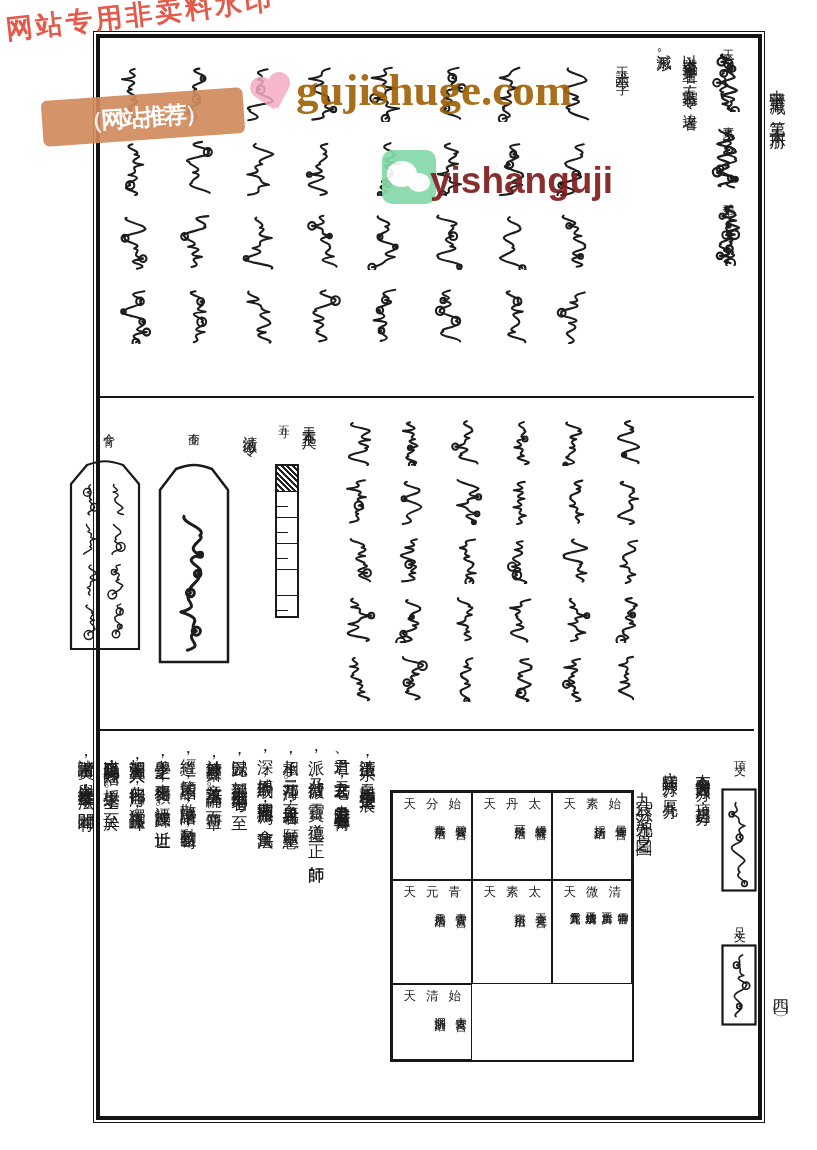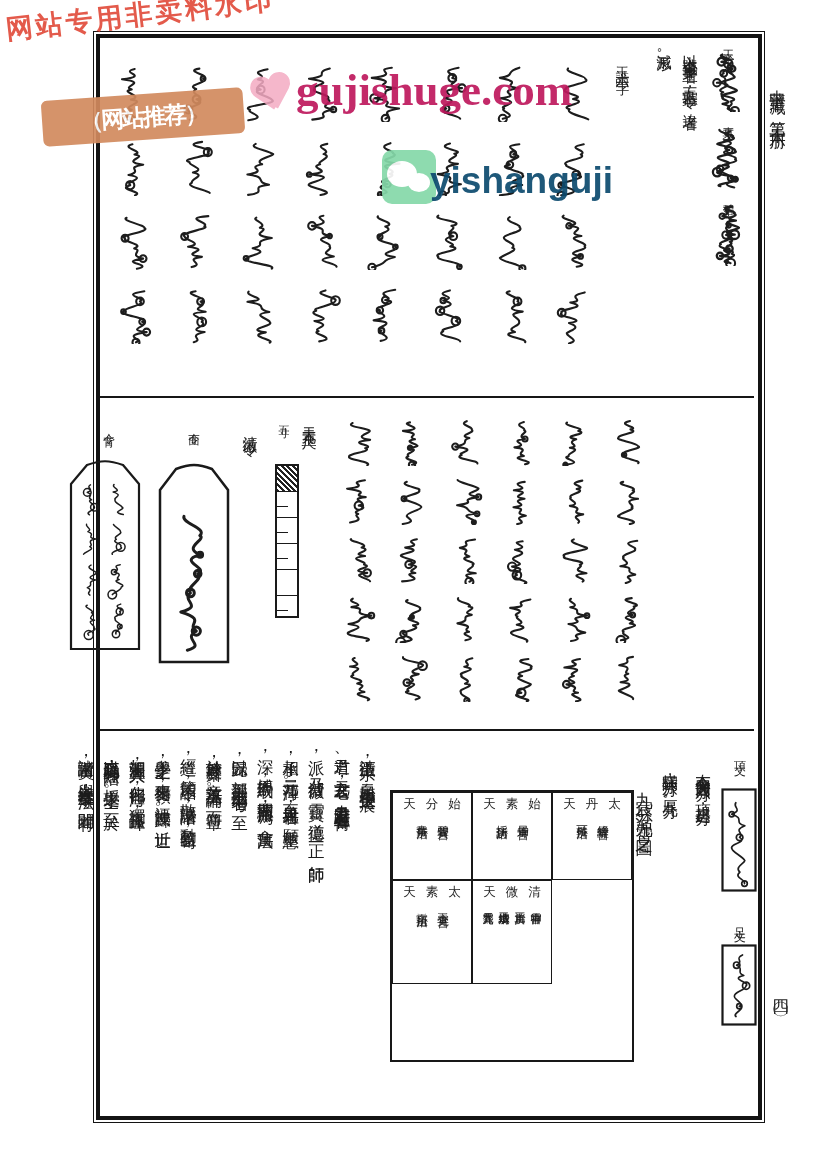--- a/index.html
+++ b/index.html
@@ -47,21 +47,21 @@
   
   .top-talis-label{position:absolute;left:731px;top:752px;font-size:12px;letter-spacing:2px;}
   .foot-talis-label{position:absolute;left:731px;top:918px;font-size:12px;letter-spacing:2px;}
   .box-top{position:absolute;left:721px;top:788px;}
   .box-foot{position:absolute;left:721px;top:944px;}
   .measure-note{position:absolute;left:650px;top:762px;width:70px;height:334px;font-size:15.5px;line-height:33px;letter-spacing:1.5px;}
   .diagram-title{position:absolute;left:632px;top:778px;height:292px;font-size:17.5px;letter-spacing:7px;}
   .nine-table{position:absolute;left:390px;top:790px;width:240px;display:grid;
               grid-template-columns:repeat(3,80px);grid-template-rows:88px 104px 76px;
               border:2.5px solid #181818;background:#fff;}
-  .nine-cell{border:1px solid #181818;display:flex;flex-direction:column;align-items:center;overflow:hidden;}
+  .nine-cell{border:1px solid #181818;display:flex;flex-direction:column;align-items:flex-end;overflow:hidden;}
   .nine-cell .hdr{font-size:12.5px;letter-spacing:10px;padding-left:10px;margin-top:3px;white-space:nowrap;}
   .nine-cell .bd{writing-mode:vertical-rl;white-space:pre-line;font-size:11.5px;line-height:21px;letter-spacing:1px;margin-top:3px;}
   .nine-cell .bd.dense{line-height:16px;font-size:11px;letter-spacing:0;}
   .paragraph{position:absolute;left:72px;top:746px;width:308px;height:364px;
              font-size:16.5px;line-height:25.6px;letter-spacing:1.5px;}
 
   
   .red-watermark{position:absolute;left:4px;top:12px;font-size:27px;font-weight:bold;
                  letter-spacing:3px;transform:rotate(-6.5deg);transform-origin:left top;
                  font-family:"Liberation Sans","DejaVu Sans",sans-serif;opacity:.85;z-index:30;}
@@ -493,40 +493,50 @@
 橫闊二寸八分，厚九分。</div>
   <div class="diagram-title v">九宸分治九霄之圖</div>
 
   <div class="nine-table" id="nine-table">
       <div class="nine-cell">
         <div class="hdr">天分始</div>
         <div class="bd">碧霄巽宮
 青華所治</div>
       </div>
       <div class="nine-cell">
+        <div class="hdr">天丹太</div>
+        <div class="bd">絳霄離宮
+可韓所治</div>
+      </div>
+      <div class="nine-cell">
         <div class="hdr">天素始</div>
         <div class="bd">景霄坤宮
 採訪所治</div>
       </div>
       <div class="nine-cell">
-        <div class="hdr">天丹太</div>
-        <div class="bd">絳霄離宮
-可韓所治</div>
+        <div class="hdr">天元青</div>
+        <div class="bd">青霄震宮
+應元所治</div>
       </div>
       <div class="nine-cell">
         <div class="hdr">天素太</div>
         <div class="bd">玉霄兌宮
 雷祖所治</div>
       </div>
       <div class="nine-cell">
         <div class="hdr">天微清</div>
         <div class="bd dense">神霄中宮
 真王所治
 玉清妙境總
 九霄梵炁</div>
+      </div>
+      <div class="nine-cell">
+        <div class="hdr">天清始</div>
+        <div class="bd">太霄艮宮
+洞淵所治</div>
       </div>
     </div>
 
   <div class="paragraph v pre">清微正宗，自元始上帝授之玉宸
 道君、玄元老君，由是道君老君各傳二
 派，乃分清微、靈寶、道德、正一，師師
 相承，元元荷澤。至唐祖元君，願重慈
 深，博學約取，總四派而爲一，會萬法
 以歸元，部隸三十六部七十二考召，至
 於鍊度登齋，章法莫不詳備。而符章
@@ -534,17 +544,17 @@
 參學之士，未得要領，汗漫無歸。近世
 如洞淵張真人，化行四海，獨露孤峰，
 止以愛將神烈一階，授之學士。至於
 諸階雷奧，與夫鍊度奏章等法，雖間有</div>
 
   <div class="red-watermark" style="color: rgb(223, 62, 44);">网站专用非卖料水印</div>
   <div class="promo-banner" style="background: rgb(210, 138, 94);">
     <span class="txt" style="color: rgb(255, 255, 255);">（网站推荐）</span>
   </div>
   <div class="heart" style="color: rgb(244, 171, 195);"></div>
-  <div class="wm-guji" style="color: #be185d;">gujishuge.com</div>
+  <div class="wm-guji" style="color: #a16207;">gujishuge.com</div>
   <div class="wechat-box" style="background: rgb(133, 217, 169);"></div>
-  <div class="wm-yishan" style="color: #0c4a6e;">yishanguji</div>
+  <div class="wm-yishan" style="color: #7f1d1d;">yishanguji</div>
 
 </div>
 
 </body></html>

